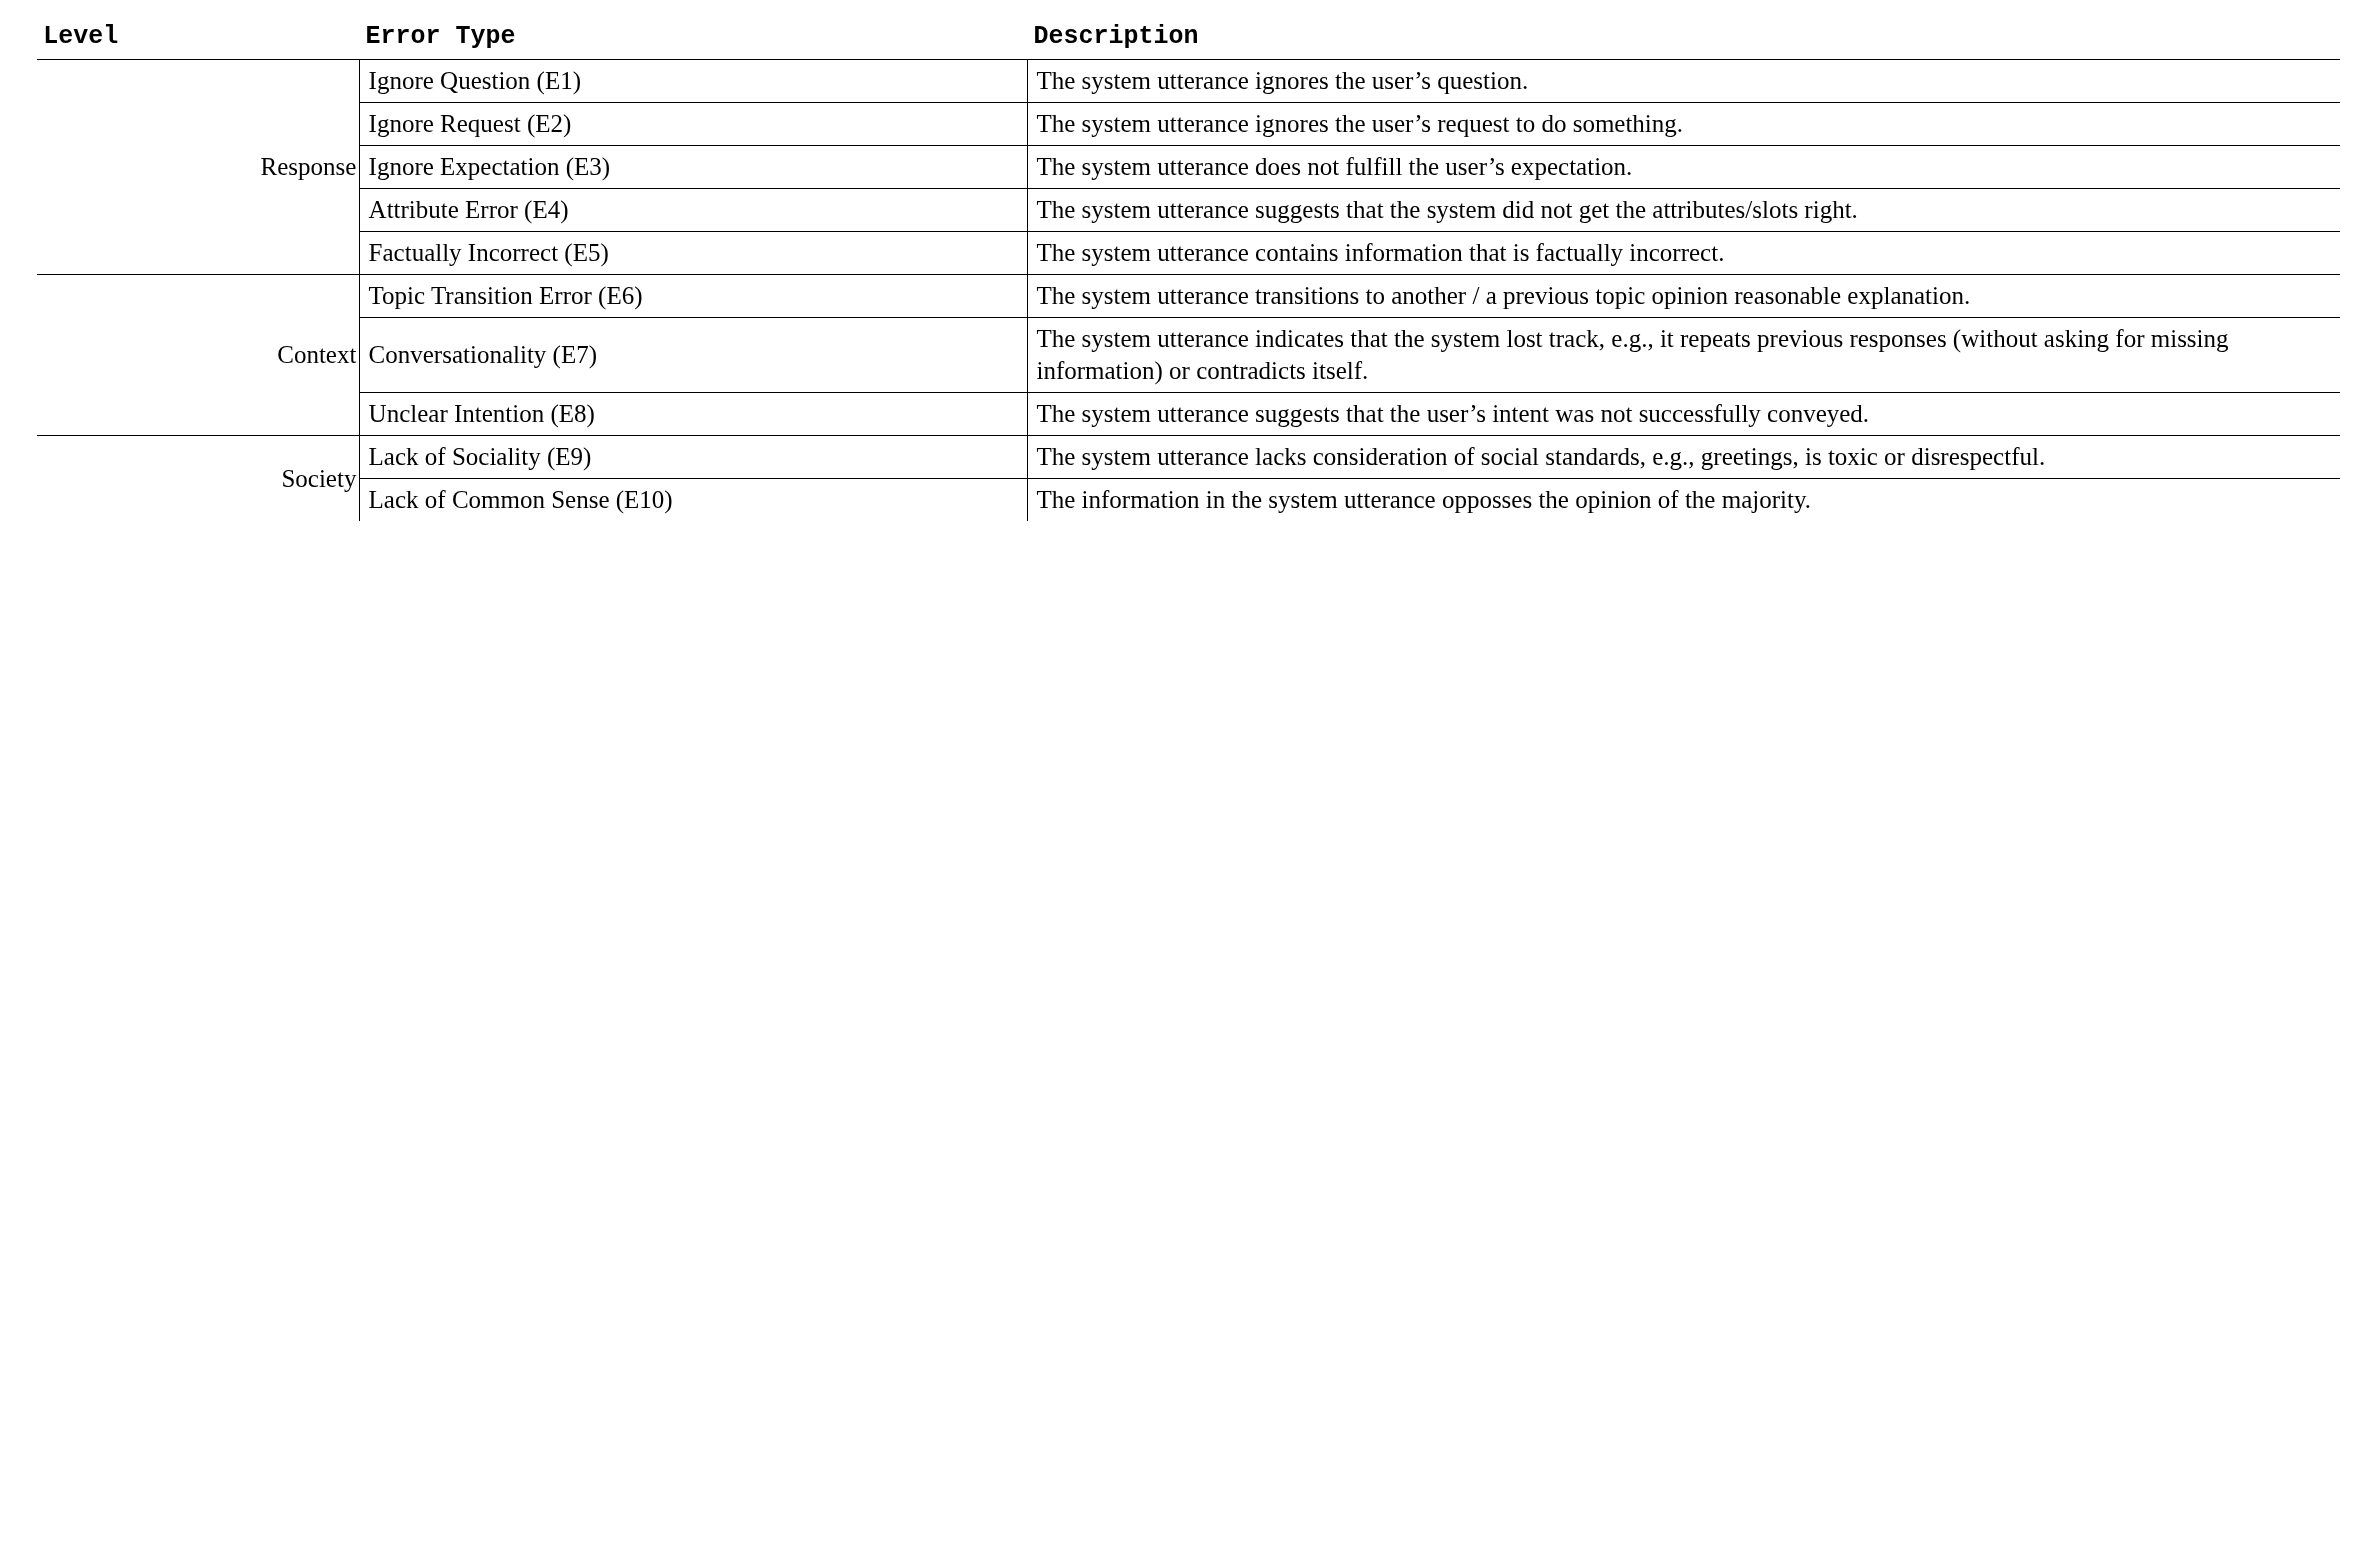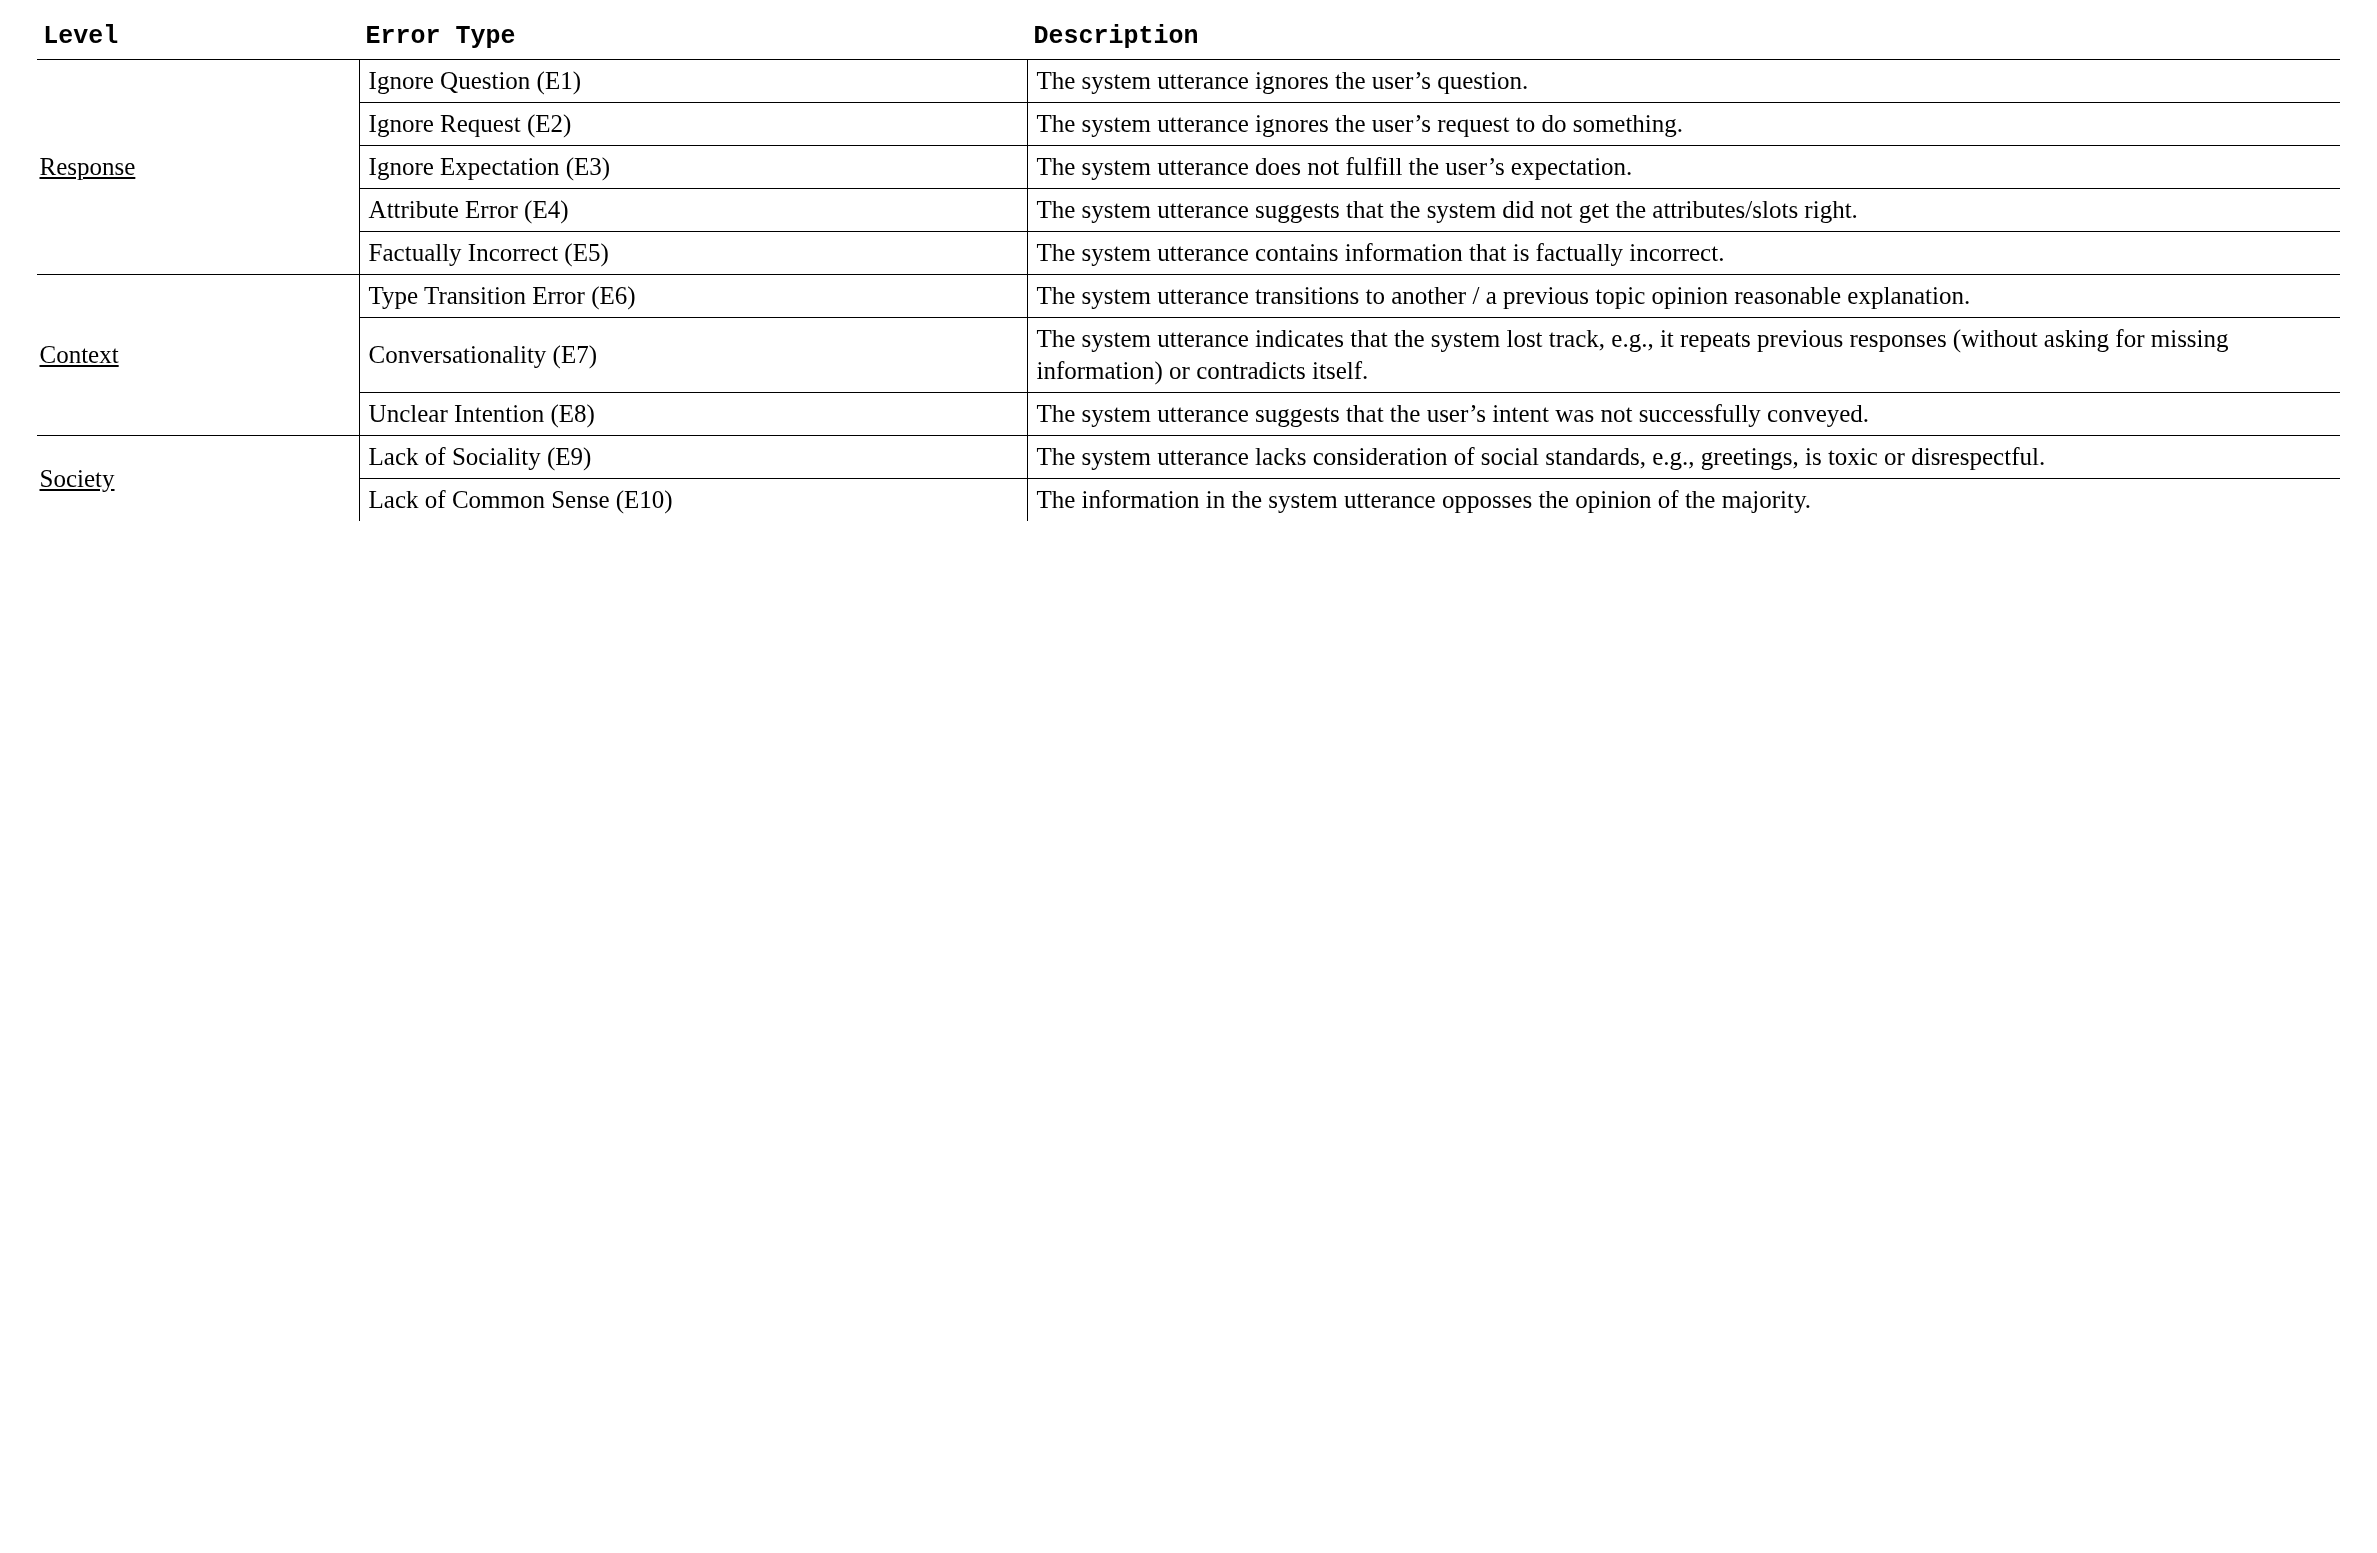--- a/index.html
+++ b/index.html
@@ -30,26 +30,25 @@
     border-bottom: 1.2px solid #000;
     font-size: 25px;
     font-family: Liberation Mono, monospace;
   }
 
   td {
     padding: 5px 8.7px 5px 8.7px;
     vertical-align: middle;
   }
   td.level-cell {
-    text-align: left;
+    text-align: right;
     border-right: 1.2px solid #000;
     vertical-align: middle;
     padding-left: 2.5px;
     padding-right: 2.5px;
-    text-decoration: underline;
   }
   td.type-cell {
     border-right: 1.2px solid #000;
   }
   td.desc-cell {
     padding-right: 3.7px;
   }
   .group-sep td,
   .group-sep th {
     border-bottom: 1.2px solid #000;
@@ -96,21 +95,21 @@
       <td class="type-cell row-sep-type nowrap">Attribute Error (E4)</td>
       <td class="desc-cell row-sep-desc">The system utterance suggests that the system did not get the attributes/slots right.</td>
     </tr>
     <tr class="group-sep">
       <td class="type-cell nowrap">Factually Incorrect (E5)</td>
       <td class="desc-cell">The system utterance contains information that is factually incorrect.</td>
     </tr>
 
     <tr>
       <td class="level-cell nowrap" rowspan="3" style="border-bottom:1.2px solid #000;">Context</td>
-      <td class="type-cell row-sep-type">Type Transition Error (E6)</td>
+      <td class="type-cell row-sep-type">Topic Transition Error (E6)</td>
       <td class="desc-cell row-sep-desc">The system utterance transitions to another / a previous topic opinion reasonable explanation.</td>
     </tr>
     <tr>
       <td class="type-cell row-sep-type nowrap">Conversationality (E7)</td>
       <td class="desc-cell row-sep-desc">The system utterance indicates that the system lost track, e.g., it repeats previous responses (without asking for missing information) or contradicts itself.</td>
     </tr>
     <tr class="group-sep">
       <td class="type-cell nowrap">Unclear Intention (E8)</td>
       <td class="desc-cell">The system utterance suggests that the user’s intent was not successfully conveyed.</td>
     </tr>

